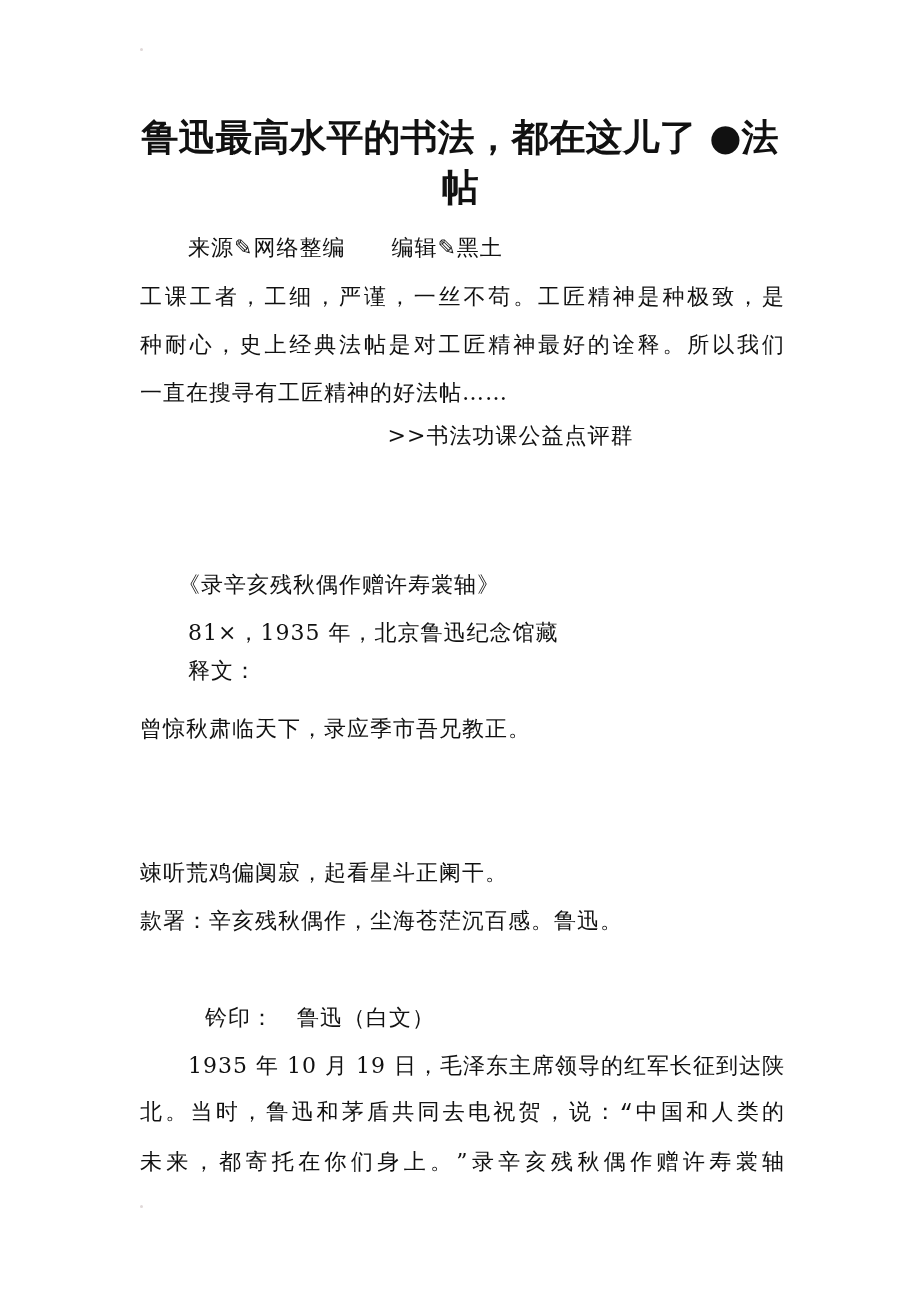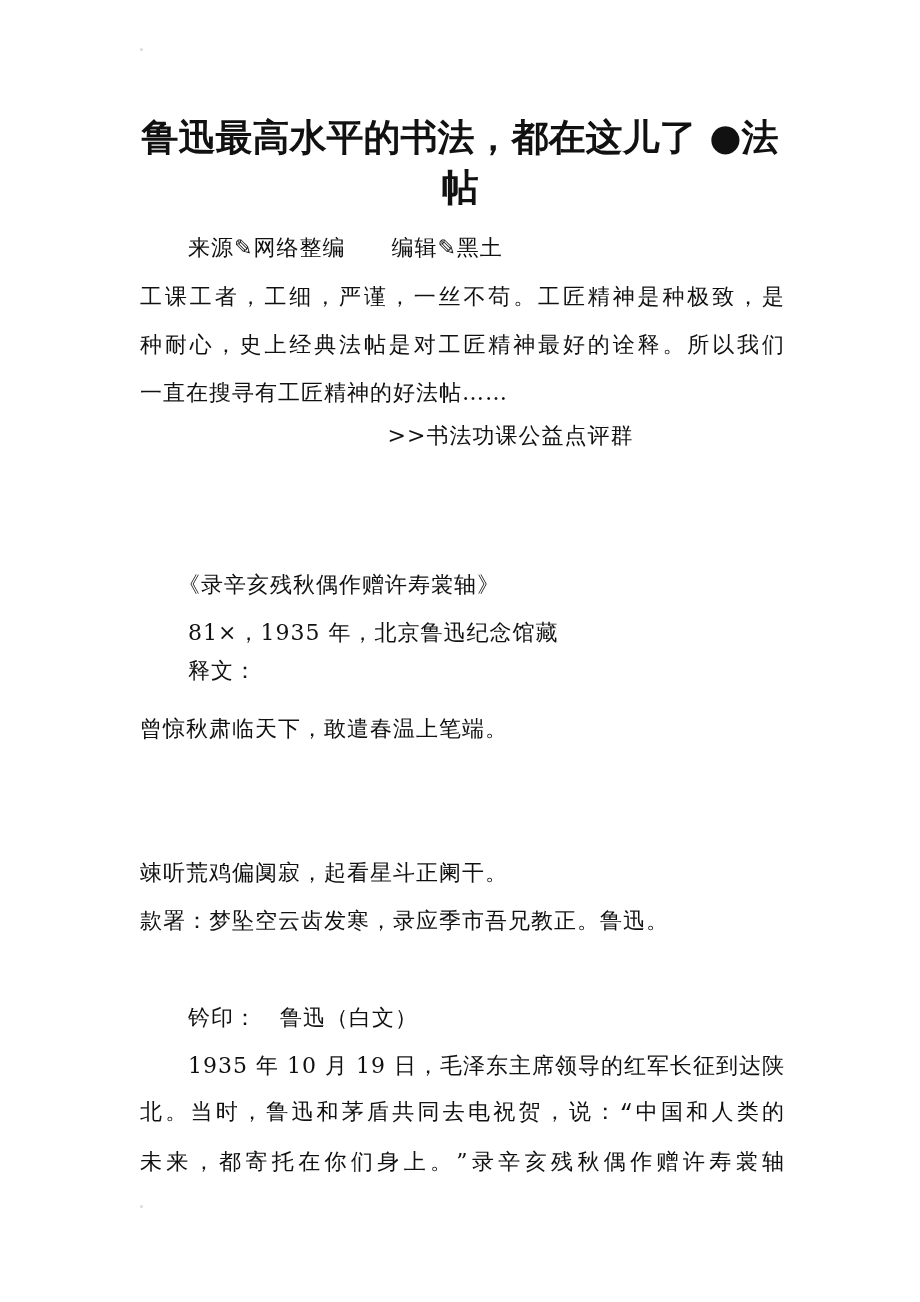--- a/index.html
+++ b/index.html
@@ -32,22 +32,22 @@
   <div class="line justify" style="top:282px;">工课工者，工细，严谨，一丝不苟。工匠精神是种极致，是</div>
   <div class="line justify" style="top:330px;">种耐心，史上经典法帖是对工匠精神最好的诠释。所以我们</div>
   <div class="line" style="top:378px;">一直在搜寻有工匠精神的好法帖……</div>
 
   <div class="line indent" style="top:421px;text-align:center;">&gt;&gt;书法功课公益点评群</div>
 
   <div class="line" style="left:178px; top:570px;">《录辛亥残秋偶作赠许寿裳轴》</div>
   <div class="line indent" style="top:618px;">81×，1935 年，北京鲁迅纪念馆藏</div>
   <div class="line indent" style="top:656px;">释文：</div>
 
-  <div class="line" style="top:714px;">曾惊秋肃临天下，敢遣春温上笔端。</div>
+  <div class="line" style="top:714px;">曾惊秋肃临天下，录应季市吾兄教正。</div>
   <div class="line" style="top:858px;">竦听荒鸡偏阒寂，起看星斗正阑干。</div>
-  <div class="line" style="top:906px;">款署：梦坠空云齿发寒，录应季市吾兄教正。鲁迅。</div>
+  <div class="line" style="top:906px;">款署：辛亥残秋偶作，尘海苍茫沉百感。鲁迅。</div>
 
-  <div class="line indent" style="top:1003px;">钤印：　鲁迅（白文）</div>
+  <div class="line indent" style="top:1003px;margin-left:17px;">钤印：　鲁迅（白文）</div>
 
   <div class="line indent justify" style="width:597px; top:1051px;">1935 年 10 月 19 日，毛泽东主席领导的红军长征到达陕</div>
   <div class="line justify" style="top:1099px;font-family:Liberation Mono, monospace;">北。当时，鲁迅和茅盾共同去电祝贺，说：“中国和人类的</div>
   <div class="line justify" style="top:1147px;">未来，都寄托在你们身上。”录辛亥残秋偶作赠许寿裳轴</div>
 </div>
 
 </body></html>

